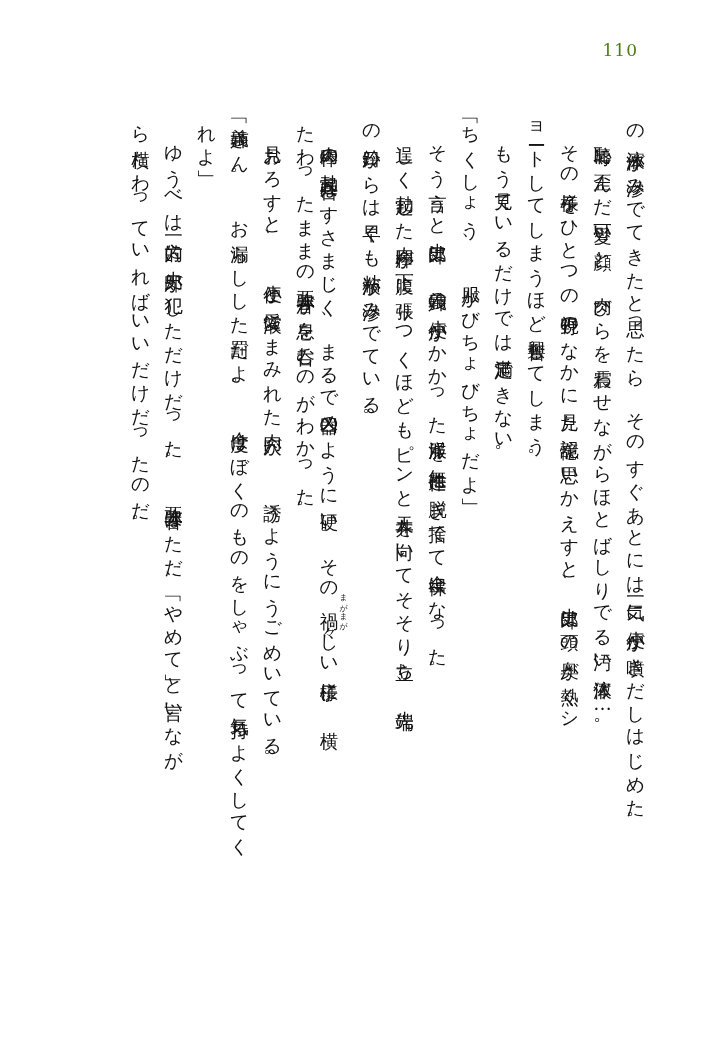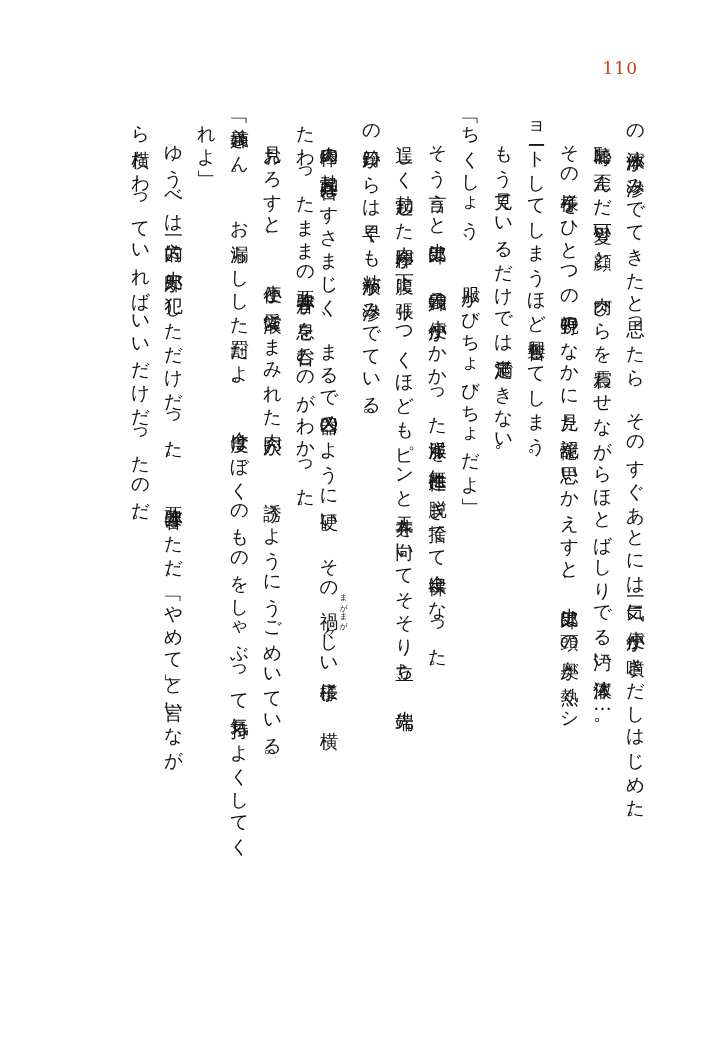--- a/index.html
+++ b/index.html
@@ -16,25 +16,25 @@
   }
   .page {
     position: relative;
     width: 724px;
     height: 1050px;
     background: #ffffff;
     box-sizing: border-box;
   }
   .page-number {
     position: absolute;
-    top: 58px;
+    top: 40px;
     right: 86px;
     font-size: 17px;
     letter-spacing: 1px;
-    color: #c2410c;
+    color: #4d7c0f;
     font-family: "DejaVu Serif", "Liberation Serif", serif;
   }
   .text-body {
     position: absolute;
     top: 112px;
     left: 88px;
     right: 80px;
     height: 855px;
     display: flex;
     flex-direction: row-reverse;

